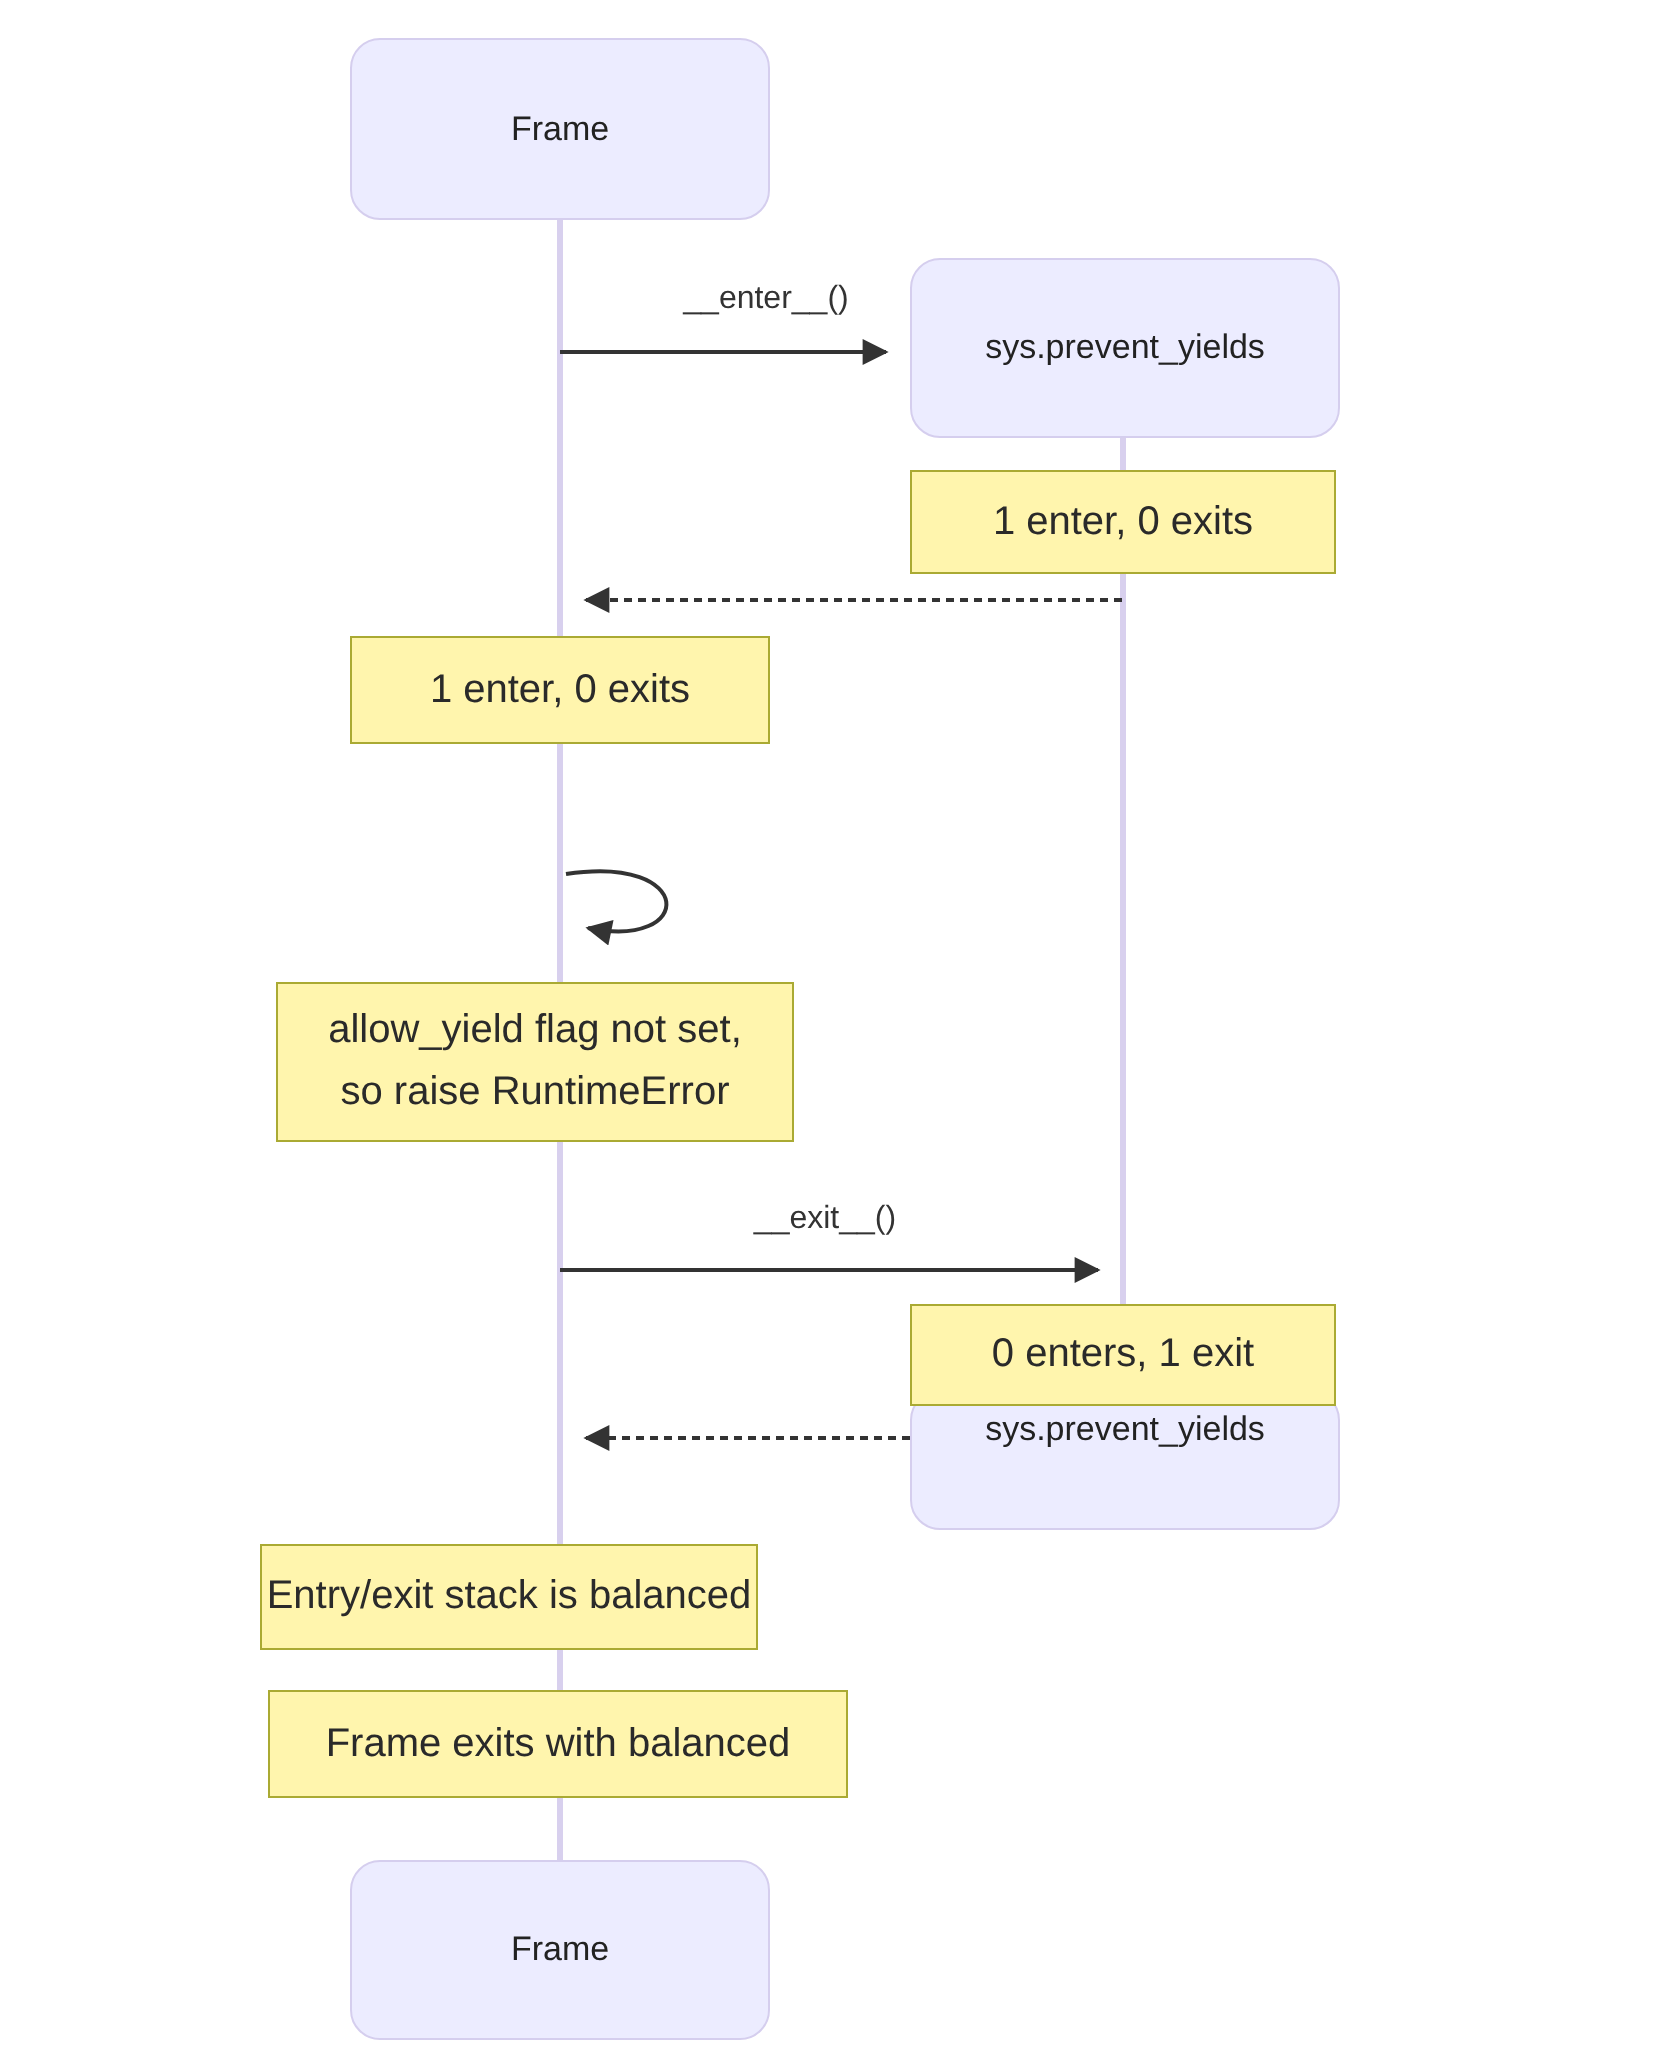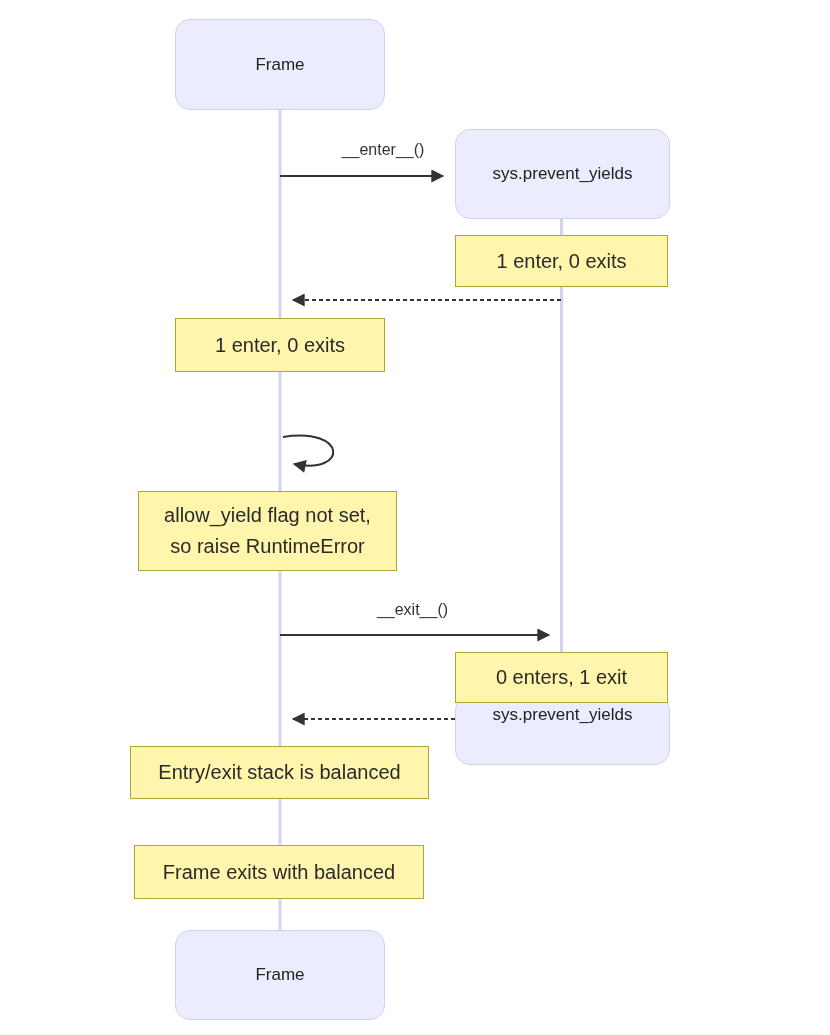--- a/index.html
+++ b/index.html
@@ -119,21 +119,21 @@
 
   <div class="note" style="left:138px; top:491px; width:259px; height:80px;">
     <span>allow_yield flag not set,</span>
     <span>so raise RuntimeError</span>
   </div>
 
   <div class="note" style="left:455px; top:652px; width:213px; height:51px; z-index:4;">
     <span>0 enters, 1 exit</span>
   </div>
 
-  <div class="note" style="left:130px; top:746px; width:299px; height:53px;">
+  <div class="note" style="left:130px; top:772px; width:249px; height:53px;">
     <span>Entry/exit stack is balanced</span>
   </div>
 
   <div class="note" style="left:134px; top:845px; width:290px; height:54px;">
     <span>Frame exits with balanced</span>
   </div>
 
   <div class="msg-label" style="left:278px; top:141px; width:170px;padding-left:40px;">__enter__()</div>
 
 

